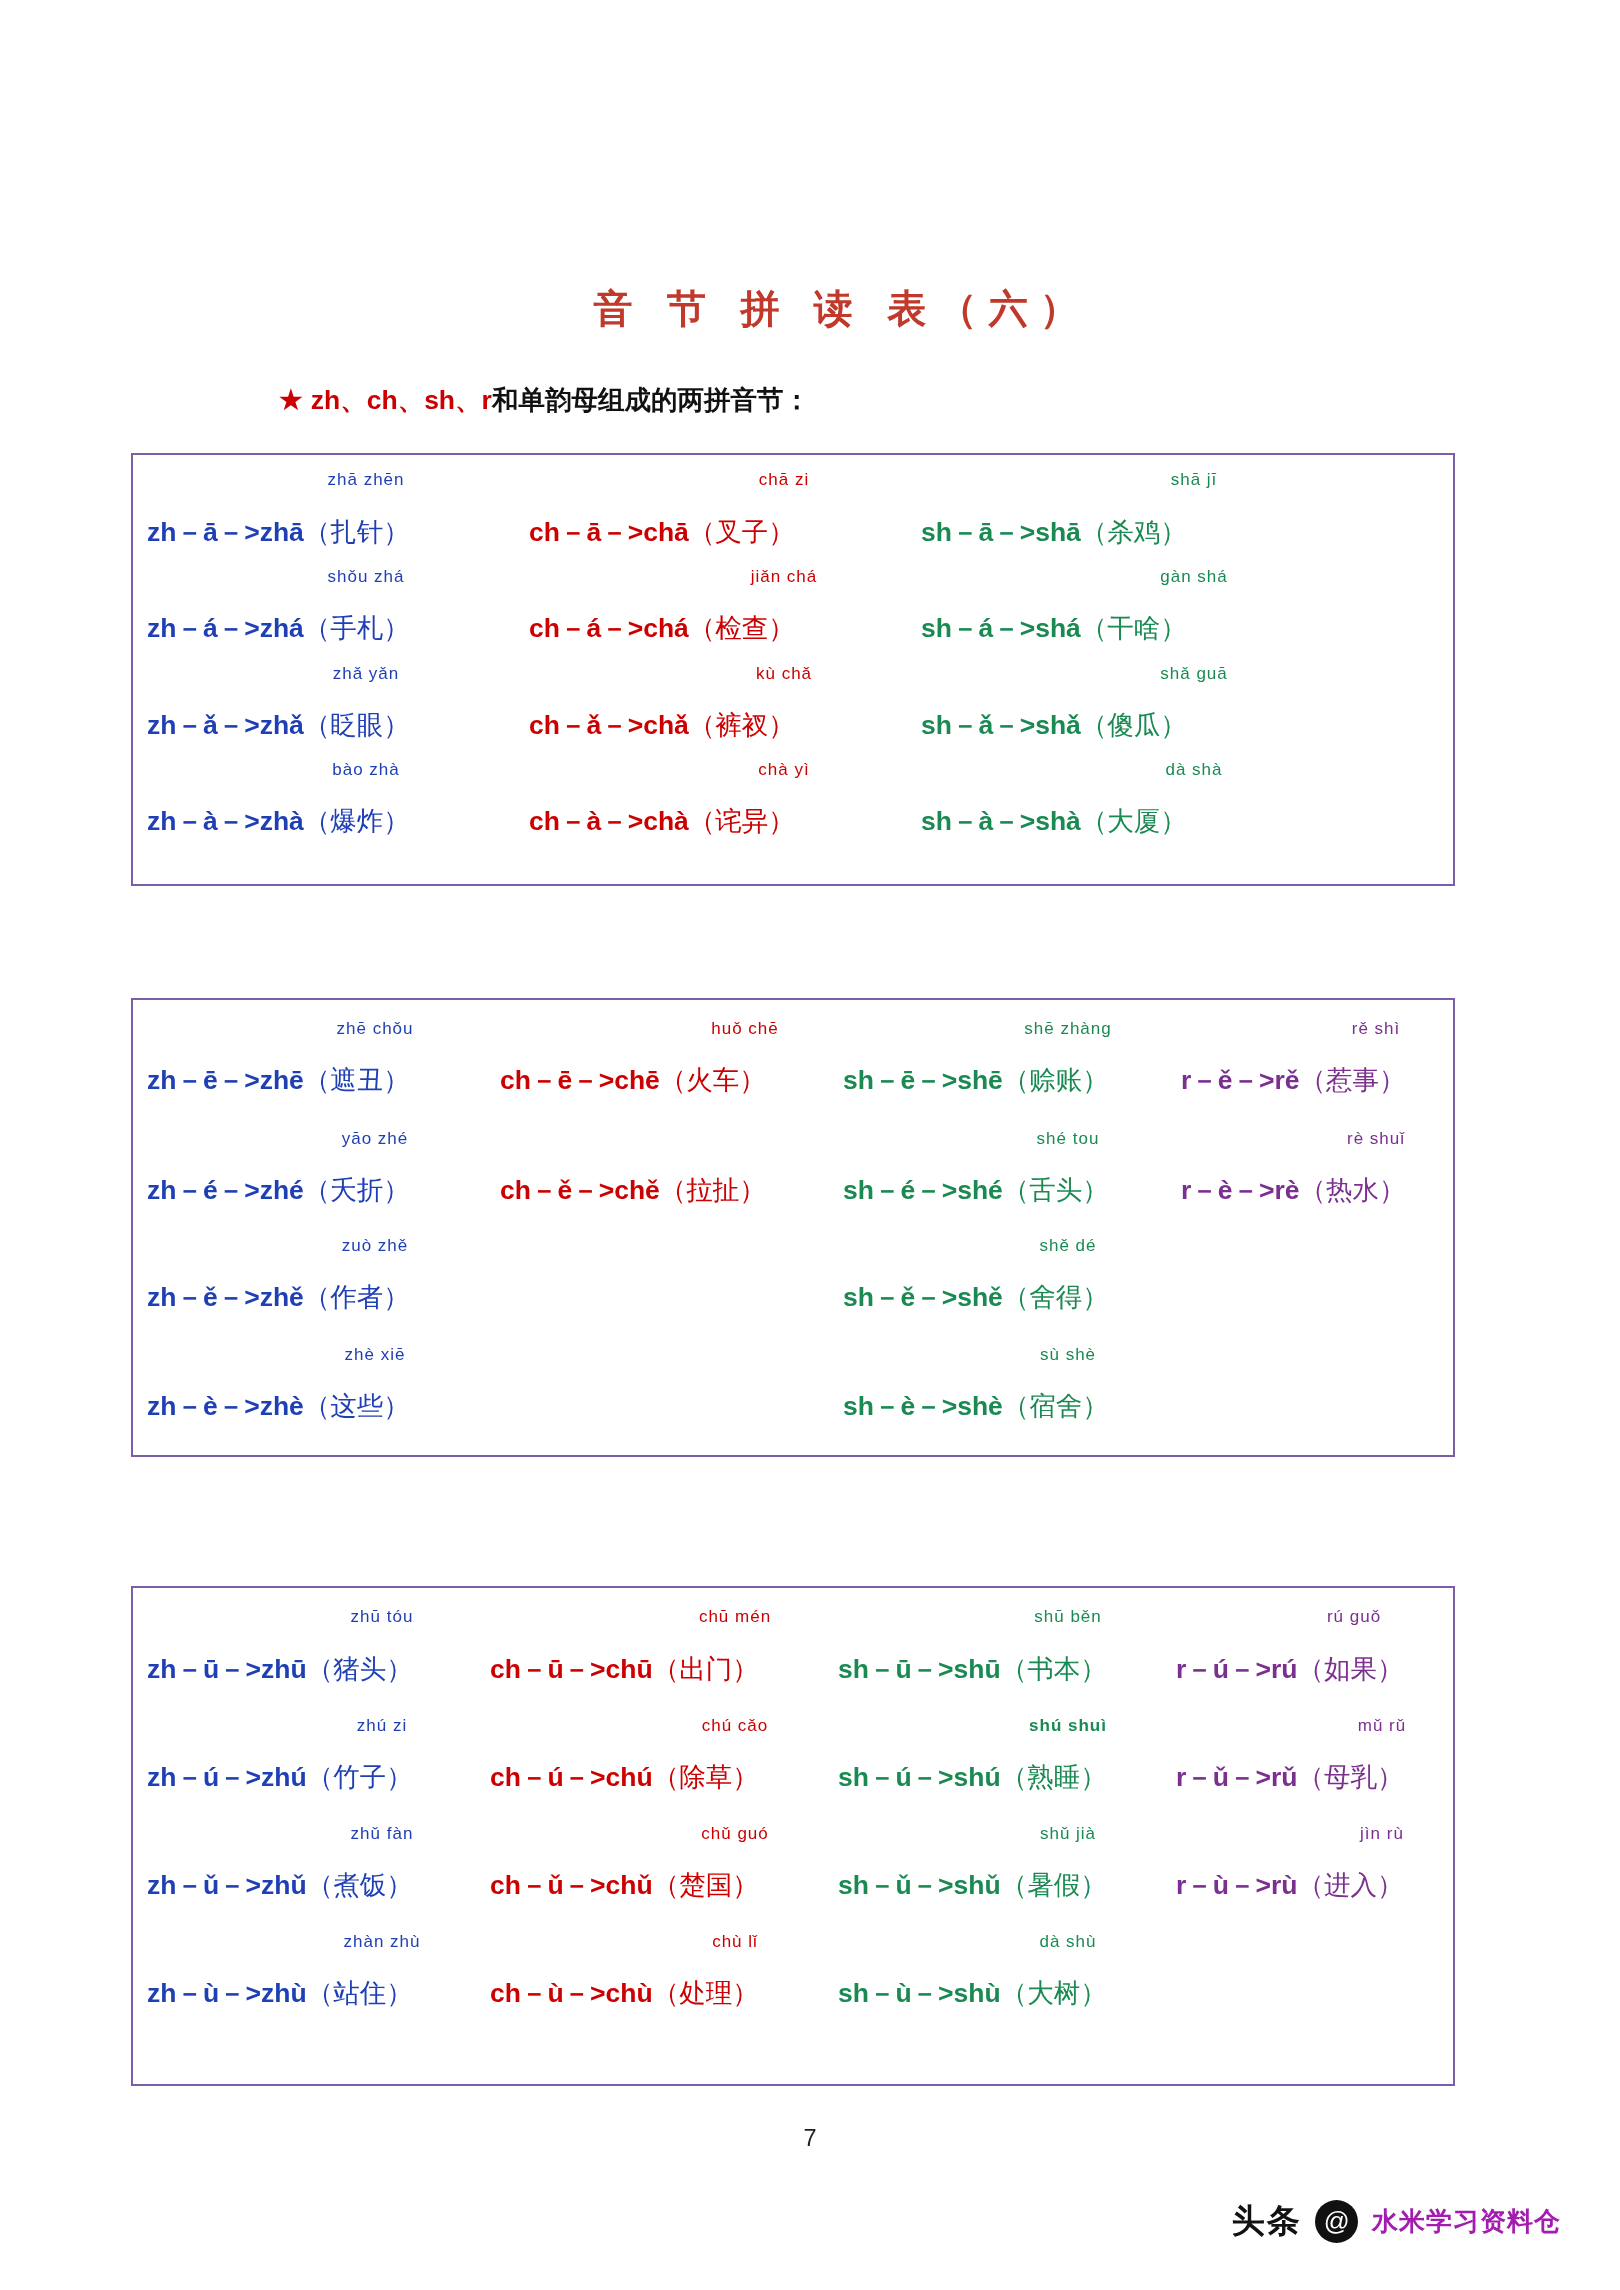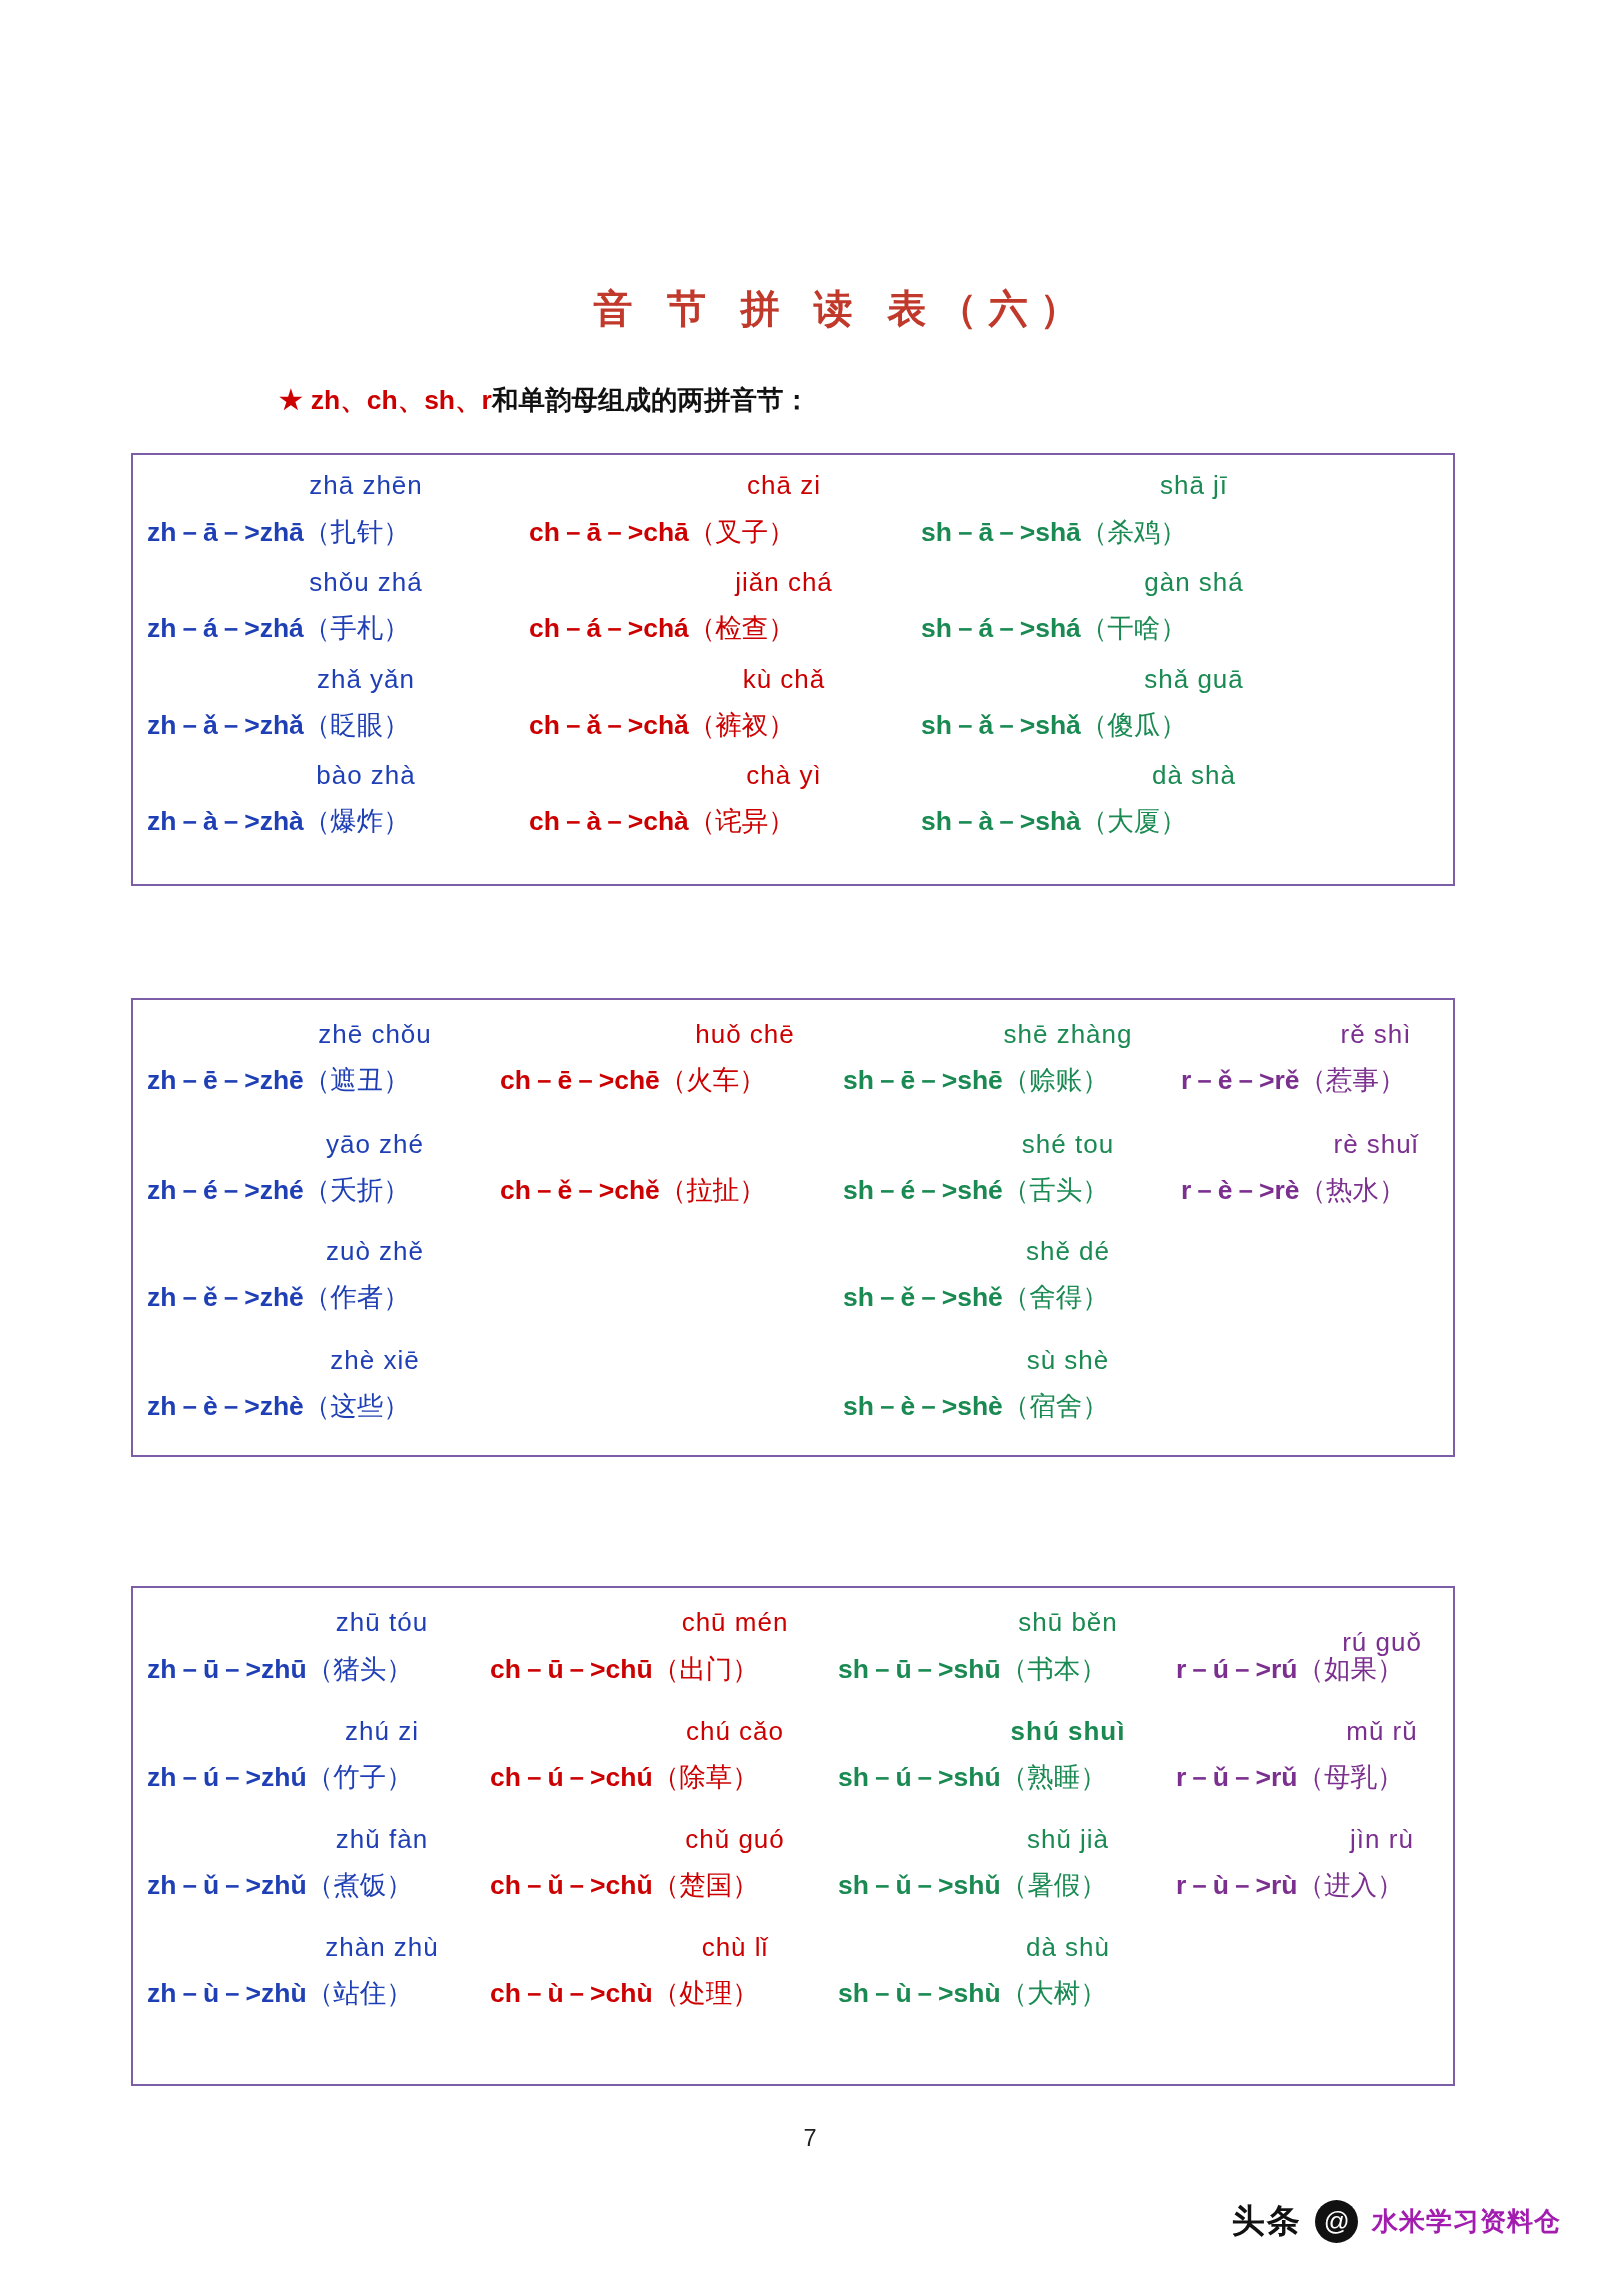--- a/index.html
+++ b/index.html
@@ -58,21 +58,21 @@
   #box2 { left: 131px; top: 998px; width: 1324px; height: 459px; }
   #box3 { left: 131px; top: 1586px; width: 1324px; height: 500px; }
 
   
   .cell {
     position: absolute;
     white-space: nowrap;
   }
   .gloss {
     font-family: "Liberation Sans", sans-serif;
-    font-size: 26px;
+    font-size: 17px;
     letter-spacing: 1px;
     text-align: center;
   }
   .eq {
     font-family: "Liberation Sans", sans-serif;
     font-size: 26.5px;
     font-weight: bold;
     white-space: nowrap;
   }
   .eq .han {
@@ -201,21 +201,21 @@
     <div class="cell gloss c-blue" style="top: 1345px; left: 179px; width: 392px;">zhè xiē</div>
     <div class="cell eq c-blue" style="top: 1388px; left: 147px;"><span>zh－è－&gt;zhè</span><span class="han">（这些）</span></div>
     <div class="cell gloss c-green" style="top: 1345px; left: 872px; width: 392px;">sù shè</div>
     <div class="cell eq c-green" style="top: 1388px; left: 843px;"><span>sh－è－&gt;shè</span><span class="han">（宿舍）</span></div>
     <div class="cell gloss c-blue" style="top: 1607px; left: 186px; width: 392px;">zhū tóu</div>
     <div class="cell eq c-blue" style="top: 1651px; left: 147px;"><span>zh－ū－&gt;zhū</span><span class="han">（猪头）</span></div>
     <div class="cell gloss c-red" style="top: 1607px; left: 539px; width: 392px;">chū mén</div>
     <div class="cell eq c-red" style="top: 1651px; left: 490px;"><span>ch－ū－&gt;chū</span><span class="han">（出门）</span></div>
     <div class="cell gloss c-green" style="top: 1607px; left: 872px; width: 392px;">shū běn</div>
     <div class="cell eq c-green" style="top: 1651px; left: 838px;"><span>sh－ū－&gt;shū</span><span class="han">（书本）</span></div>
-    <div class="cell gloss c-purple" style="top: 1607px; left: 1186px; width: 392px; margin-top: 20px;">rú guǒ</div>
+    <div class="cell gloss c-purple" style="top: 1607px; left: 1158px; width: 392px;">rú guǒ</div>
     <div class="cell eq c-purple" style="top: 1651px; left: 1176px;"><span>r－ú－&gt;rú</span><span class="han">（如果）</span></div>
     <div class="cell gloss c-blue" style="top: 1716px; left: 186px; width: 392px;">zhú zi</div>
     <div class="cell eq c-blue" style="top: 1759px; left: 147px;"><span>zh－ú－&gt;zhú</span><span class="han">（竹子）</span></div>
     <div class="cell gloss c-red" style="top: 1716px; left: 539px; width: 392px;">chú cǎo</div>
     <div class="cell eq c-red" style="top: 1759px; left: 490px;"><span>ch－ú－&gt;chú</span><span class="han">（除草）</span></div>
     <div class="cell gloss c-green" style="top: 1716px; left: 872px; width: 392px; font-weight: bold;">shú shuì</div>
     <div class="cell eq c-green" style="top: 1759px; left: 838px;"><span>sh－ú－&gt;shú</span><span class="han">（熟睡）</span></div>
     <div class="cell gloss c-purple" style="top: 1716px; left: 1186px; width: 392px;">mǔ rǔ</div>
     <div class="cell eq c-purple" style="top: 1759px; left: 1176px;"><span>r－ǔ－&gt;rǔ</span><span class="han">（母乳）</span></div>
     <div class="cell gloss c-blue" style="top: 1824px; left: 186px; width: 392px;">zhǔ fàn</div>

